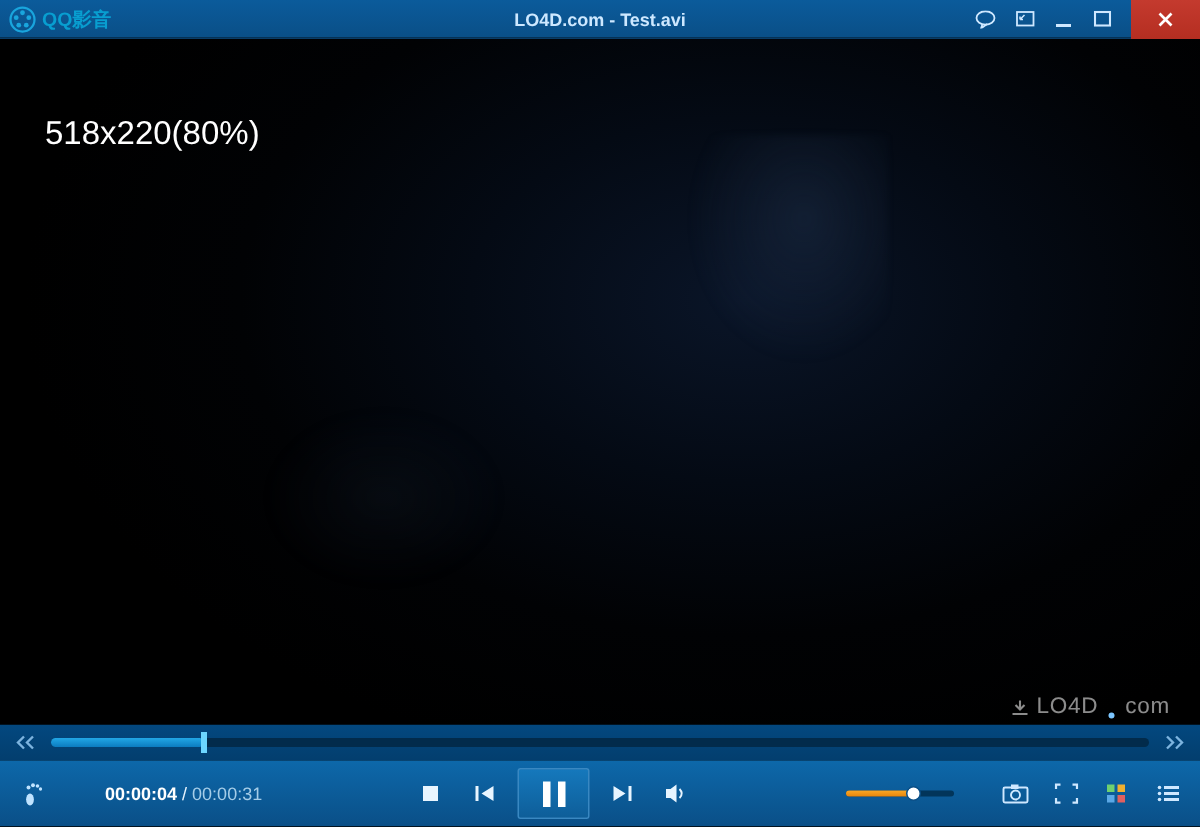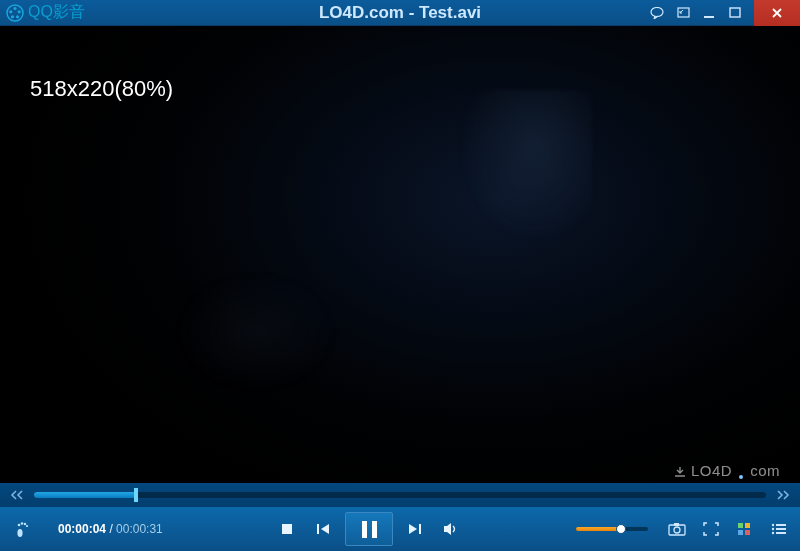--- a/index.html
+++ b/index.html
@@ -4,42 +4,42 @@
 <style>
 * { margin:0; padding:0; box-sizing:border-box; }
 html,body{width:800px;height:551px;overflow:hidden;font-family:"Microsoft YaHei",Arial,sans-serif;background:#000;}
 .window{width:800px;height:551px;display:flex;flex-direction:column;background:#000;}
 .titlebar{
   height:26px;flex:0 0 26px;display:flex;align-items:center;
   background:linear-gradient(#0b5b9b,#0a4f87);
   border-bottom:1px solid #083c67;color:#fff;
 }
 .app-logo{display:flex;align-items:center;gap:4px;margin-left:6px;}
-.app-title{font-size:16px;color:#089ED0;font-weight:400;}
+.app-title{font-size:13px;color:#089ED0;font-weight:700;}
 .doc-title{position:absolute;left:50%;transform:translateX(-50%);
-  font-size:17px;font-weight:700;color:#CDE8FF;}
+  font-size:12px;font-weight:700;color:#CDE8FF;}
 .win-controls{margin-left:auto;display:flex;align-items:center;height:100%;}
 .win-btn{width:26px;height:26px;display:flex;align-items:center;justify-content:center;cursor:pointer;}
 .close-btn{width:46px;height:26px;background:linear-gradient(#c43a2e,#b52e21);display:flex;align-items:center;justify-content:center;cursor:pointer;margin-left:6px;}
 .video-area{flex:1 1 auto;position:relative;background:radial-gradient(ellipse 60% 70% at 62% 38%, #0a1528 0%, #040a14 38%, #010204 70%, #000 100%);overflow:hidden;}
 .face-hint{position:absolute;right:26%;top:14%;width:140px;height:160px;
   background:radial-gradient(ellipse at 60% 35%, rgba(40,60,90,.35) 0%, rgba(10,20,30,0) 65%);
   filter:blur(2px);pointer-events:none;}
 .hand-hint{position:absolute;left:22%;bottom:20%;width:160px;height:120px;
   background:radial-gradient(ellipse at 50% 50%, rgba(25,35,50,.25) 0%, rgba(0,0,0,0) 70%);
   filter:blur(3px);pointer-events:none;}
 .overlay-text{position:absolute;left:30px;top:50px;color:#fff;font-size:22px;font-weight:400;}
 .watermark{position:absolute;right:20px;bottom:4px;color:rgba(255,255,255,.55);font-size:15px;letter-spacing:.5px;display:flex;align-items:flex-end;gap:4px;pointer-events:none;}
 .watermark .dot{display:inline-block;width:4px;height:4px;border-radius:2px;background:#7cc6ff;margin:0 3px;}
 .seekbar{height:24px;flex:0 0 24px;background:linear-gradient(#03487f,#033e6e);display:flex;align-items:center;padding:0 10px;gap:10px;}
 .seek-track{flex:1;height:6px;background:#022b4b;border-radius:3px;position:relative;cursor:pointer;}
 .seek-fill{position:absolute;left:0;top:0;height:100%;border-radius:3px;background:linear-gradient(#22a7e6,#0b7cc0);}
 .seek-knob{position:absolute;top:50%;width:4px;height:14px;background:#6cd6ff;transform:translate(-50%,-50%);}
 .skip-arrow{color:#7db4df;cursor:pointer;font-size:12px;display:flex;align-items:center;}
-.controls{height:44px;flex:0 0 44px;background:linear-gradient(#0d68aa,#0a4f87);display:flex;align-items:center;padding:16px 10px;gap:14px;color:#e8f5ff;}
+.controls{height:44px;flex:0 0 44px;background:linear-gradient(#0d68aa,#0a4f87);display:flex;align-items:center;padding:16px 10px;gap:26px;color:#e8f5ff;}
 .foot-icon{width:20px;display:flex;justify-content:center;cursor:pointer;}
 .time{font-size:12px;white-space:nowrap;margin-left:6px;}
 .time .elapsed{font-weight:600;color:#fff;}
 .time .total{color:#a5cde8;}
 .transport{display:flex;align-items:center;gap:8px;margin-left:auto;margin-right:auto;}
 .ctrl-btn{width:28px;height:28px;display:flex;align-items:center;justify-content:center;cursor:pointer;border-radius:2px;}
 .pause-btn{width:48px;height:34px;border:1px solid #3988c2;border-radius:2px;background:linear-gradient(#1578bc,#0e5e99);display:flex;align-items:center;justify-content:center;cursor:pointer;}
 .pause-bars{display:flex;gap:5px;}
 .pause-bars span{width:5px;height:17px;background:#fff;}
 .vol-wrap{display:flex;align-items:center;gap:8px;}

